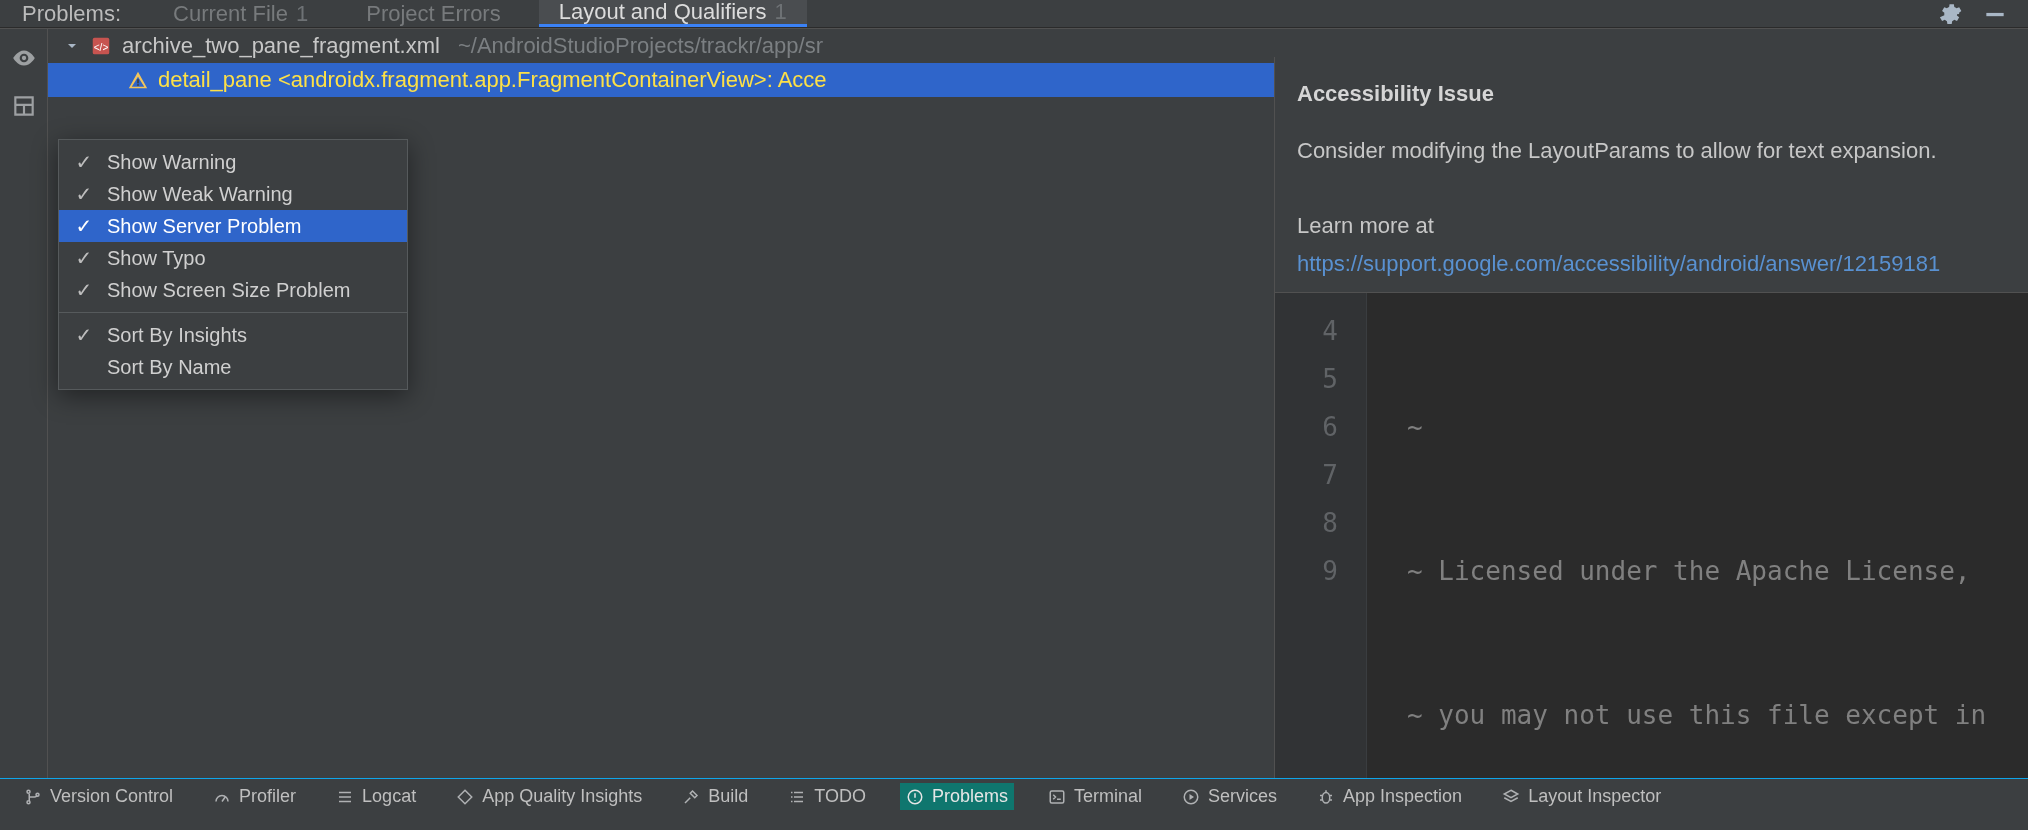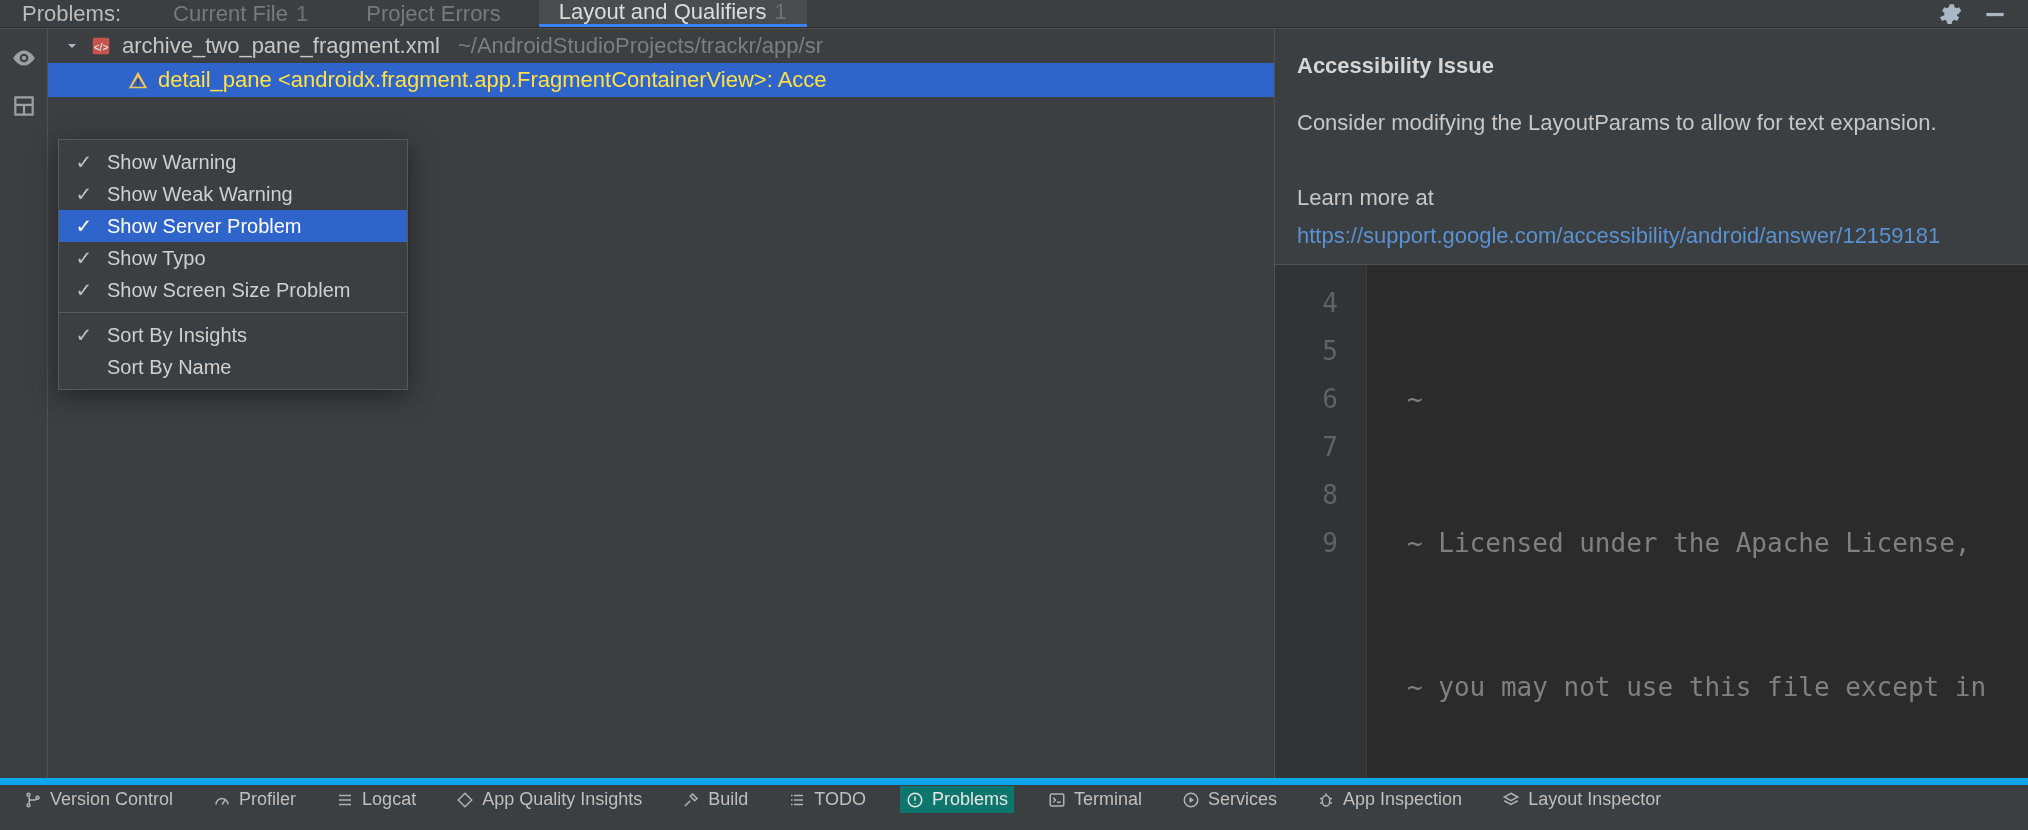--- a/index.html
+++ b/index.html
@@ -122,20 +122,21 @@
     width: 20px; height: 20px;
   }
 
   
   .right-pane {
     width: 754px;
     min-width: 754px;
     display: flex;
     flex-direction: column;
     border-left: 1px solid #515151;
+    margin-top: 28px;
   }
   .description {
     padding: 18px 22px 10px 22px;
     font-size: 22px;
     line-height: 1.7;
     color: #c7c7c7;
     flex: 0 0 auto;
   }
   .description h3 {
     font-size: 22px;
@@ -202,21 +203,21 @@
     background: #565a5c;
     margin: 6px 0;
   }
 
   
   .statusbar {
     height: 36px;
     display: flex;
     align-items: center;
     background: #3c3f41;
-    border-top: 7px solid #0ea5e9;
+    border-top: 1px solid #0ea5e9;
     font-size: 18px;
     gap: 28px;
     padding: 8px 18px;
     overflow: hidden;
   }
   .status-item {
     display: flex;
     align-items: center;
     gap: 8px;
     color: #bfbfbf;

